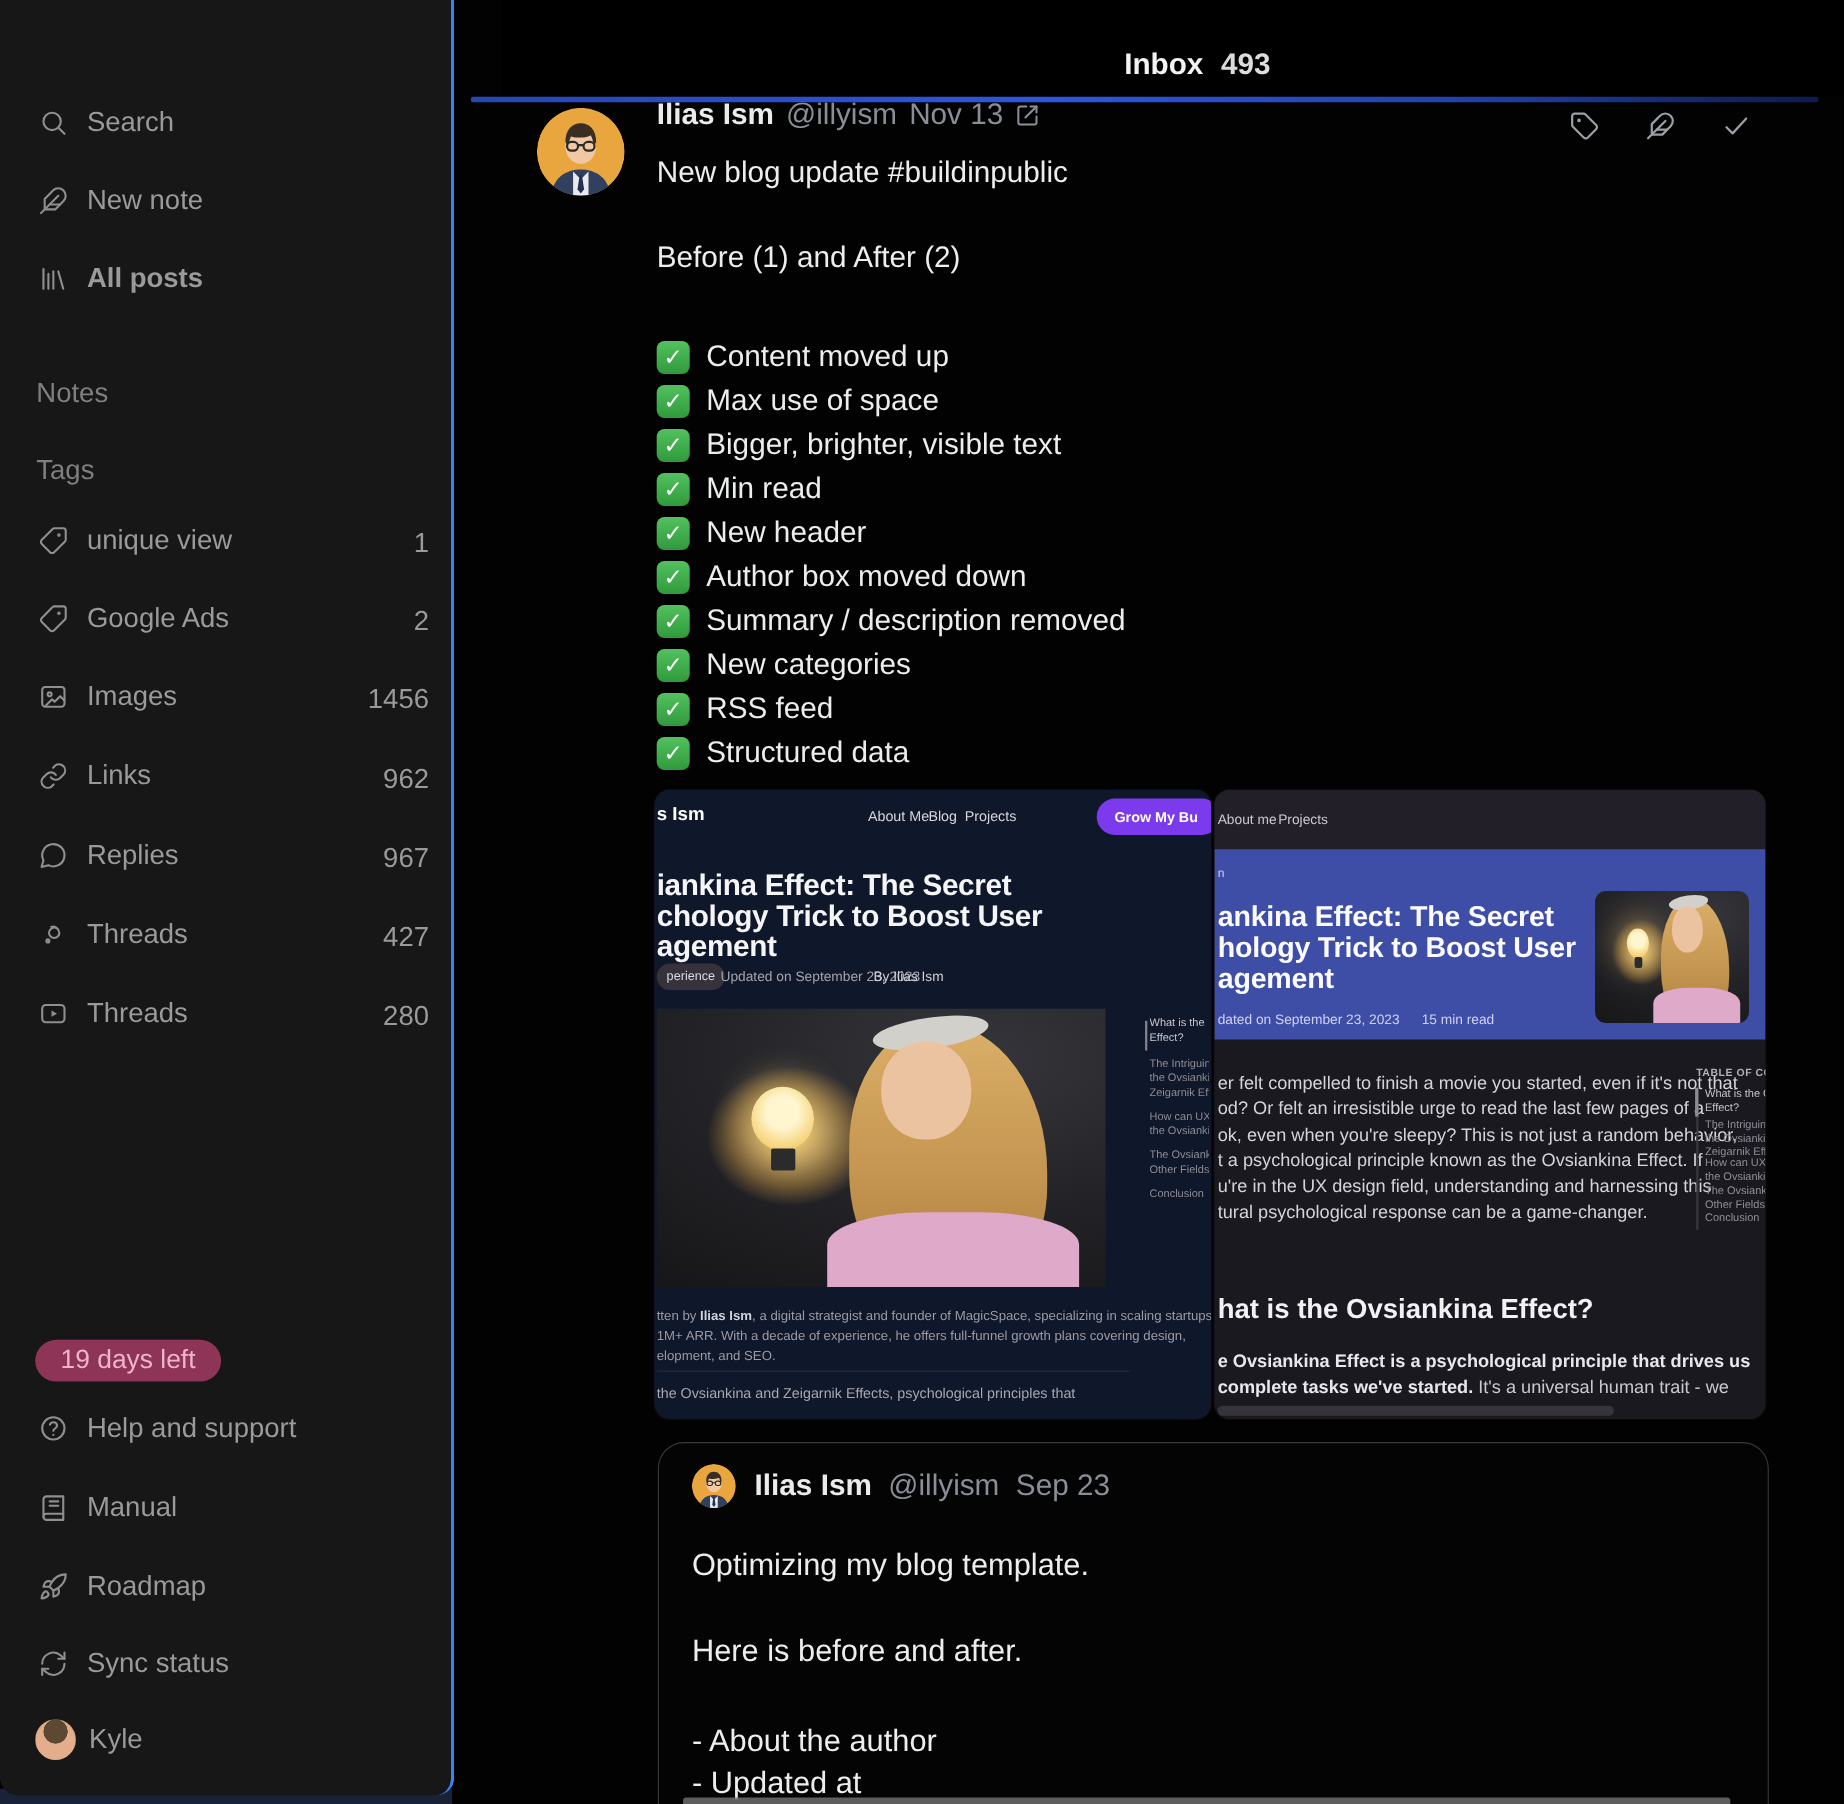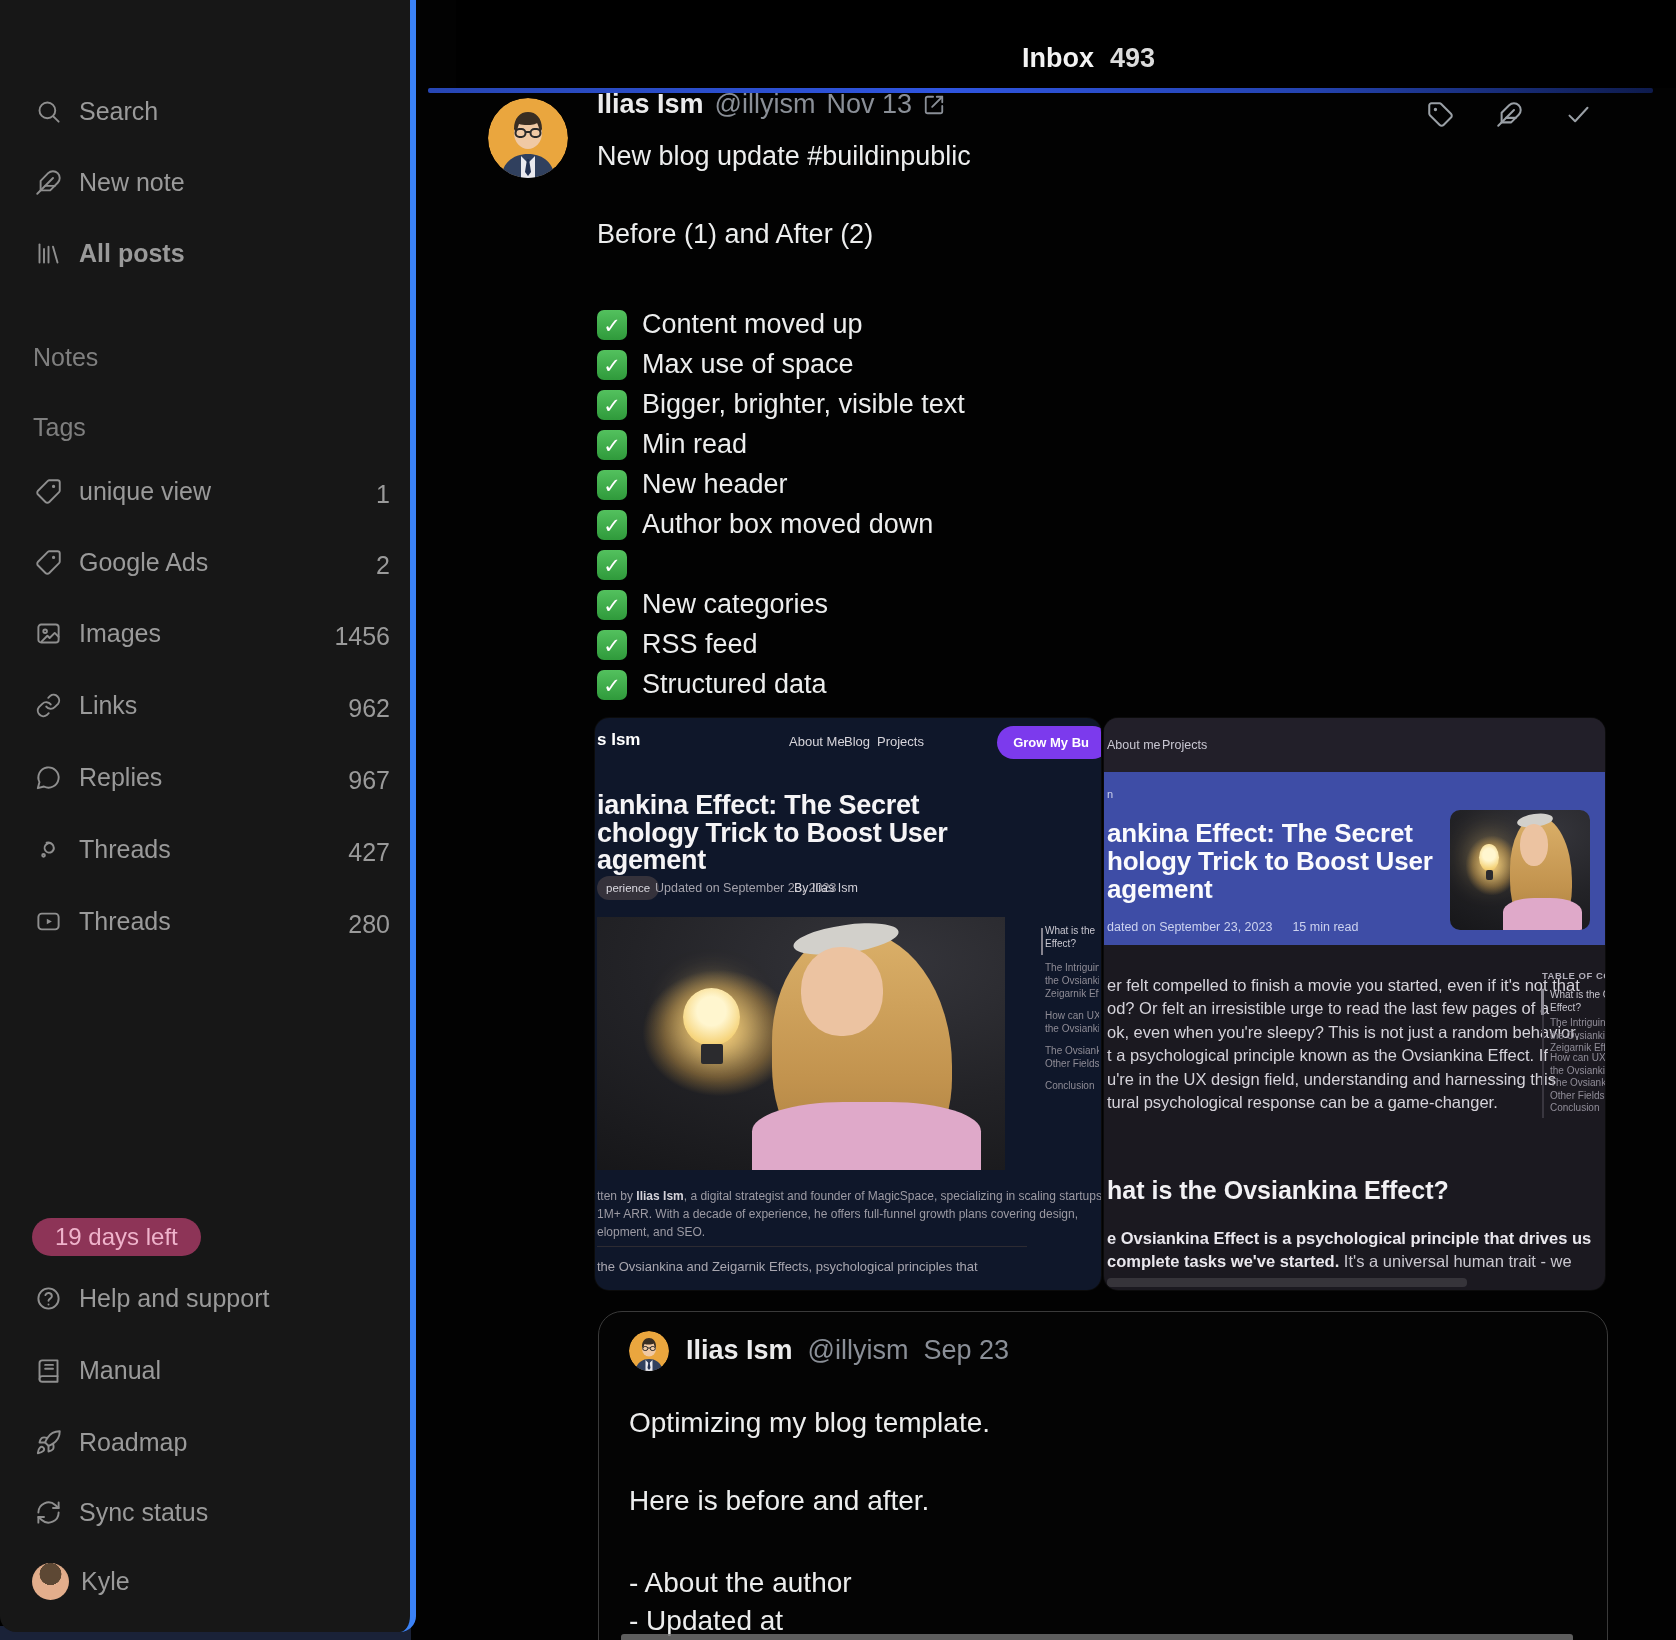--- a/index.html
+++ b/index.html
@@ -92,21 +92,21 @@
   
   #quote{position:absolute;left:187px;top:1218px;width:1010px;height:440px;border:1.5px solid #3a3a3a;
          border-radius:24px;background:#040404;box-sizing:border-box;}
   .q-avatar{position:absolute;left:30px;top:19px;width:40px;height:40px;border-radius:50%;overflow:hidden;}
   .q-head{position:absolute;left:87px;top:23px;display:flex;align-items:center;gap:15px;font-size:27px;}
   .q-line{position:absolute;left:30px;font-size:28px;color:#eceded;}
   .q-img-top{position:absolute;left:22px;top:322px;width:952px;height:6px;background:#6e6e6e;border-radius:3px 3px 0 0;opacity:.85;}
 
   
   #sidebar{position:absolute;left:0;top:0;width:410px;height:1632px;background:#171717;z-index:2;
-           border-right:6px solid #3b82f6;border-radius:0 0 16px 16px;}
+           border-right:3px solid #3b82f6;border-radius:0 0 16px 16px;}
   .srow{position:absolute;left:35px;display:flex;align-items:center;gap:17px;font-size:25px;color:#9a9a9a;}
   .shead{position:absolute;left:33px;font-size:25px;color:#7f7f7f;}
   .scount{position:absolute;right:20px;font-size:25px;color:#9a9a9a;}
   .ic{width:27px;height:27px;stroke:#8f8f8f;fill:none;stroke-width:1.7;stroke-linecap:round;stroke-linejoin:round;flex:0 0 auto;}
   .ic-s{width:22px;height:22px;stroke:#8a8f97;fill:none;stroke-width:2;stroke-linecap:round;stroke-linejoin:round;}
   .ic-a{width:27px;height:27px;stroke:#9aa0a6;fill:none;stroke-width:1.8;stroke-linecap:round;stroke-linejoin:round;}
   #trial-badge{position:absolute;left:32px;top:1218px;height:38px;border-radius:19px;background:#8d3457;
                color:#efb3cb;font-size:24px;display:flex;align-items:center;padding:0 23px;}
   #user-row{position:absolute;left:32px;top:1563px;display:flex;align-items:center;gap:12px;}
   #user-avatar{width:37px;height:37px;border-radius:50%;
@@ -193,20 +193,21 @@
       <div class="chk-row" style="top:367px;">
           <span class="chk"></span>
           <span>New header</span>
         </div>
       <div class="chk-row" style="top:407px;">
           <span class="chk"></span>
           <span>Author box moved down</span>
         </div>
       <div class="chk-row" style="top:447px;">
           <span class="chk"></span>
+          <span>Summary / description removed</span>
         </div>
       <div class="chk-row" style="top:487px;">
           <span class="chk"></span>
           <span>New categories</span>
         </div>
       <div class="chk-row" style="top:527px;">
           <span class="chk"></span>
           <span>RSS feed</span>
         </div>
       <div class="chk-row" style="top:567px;">

